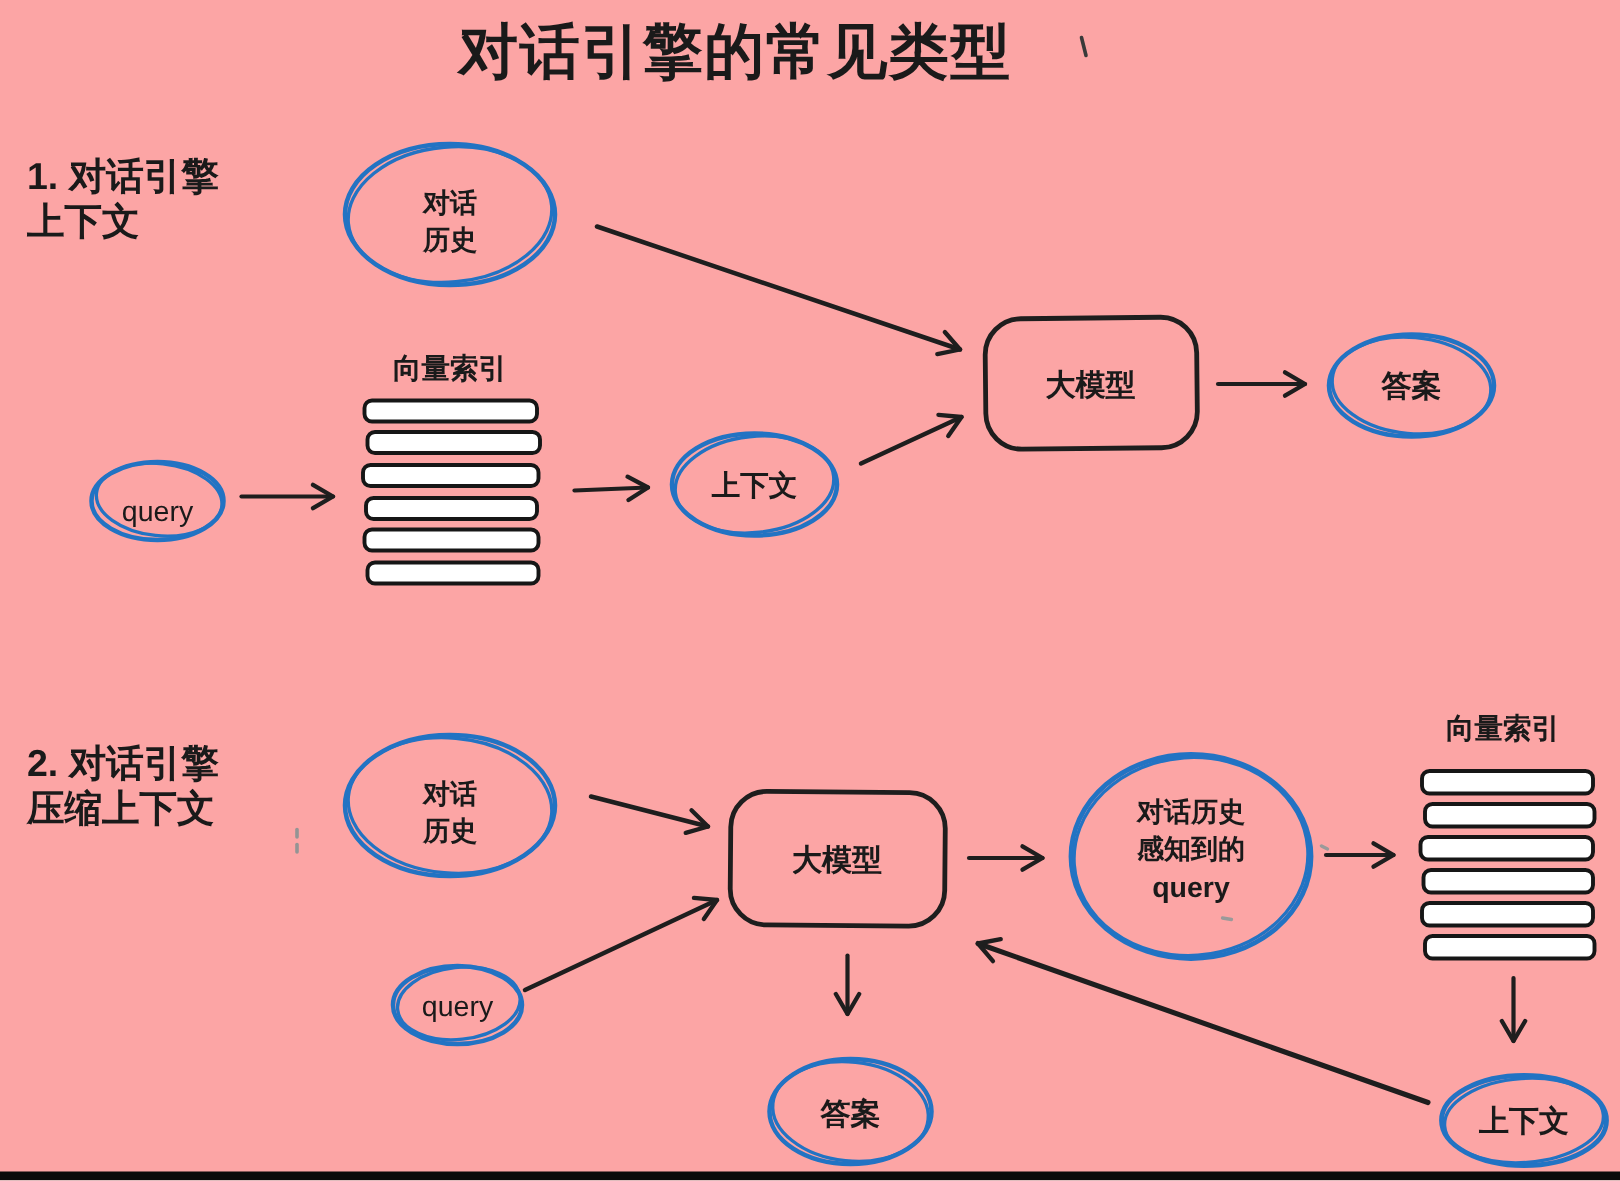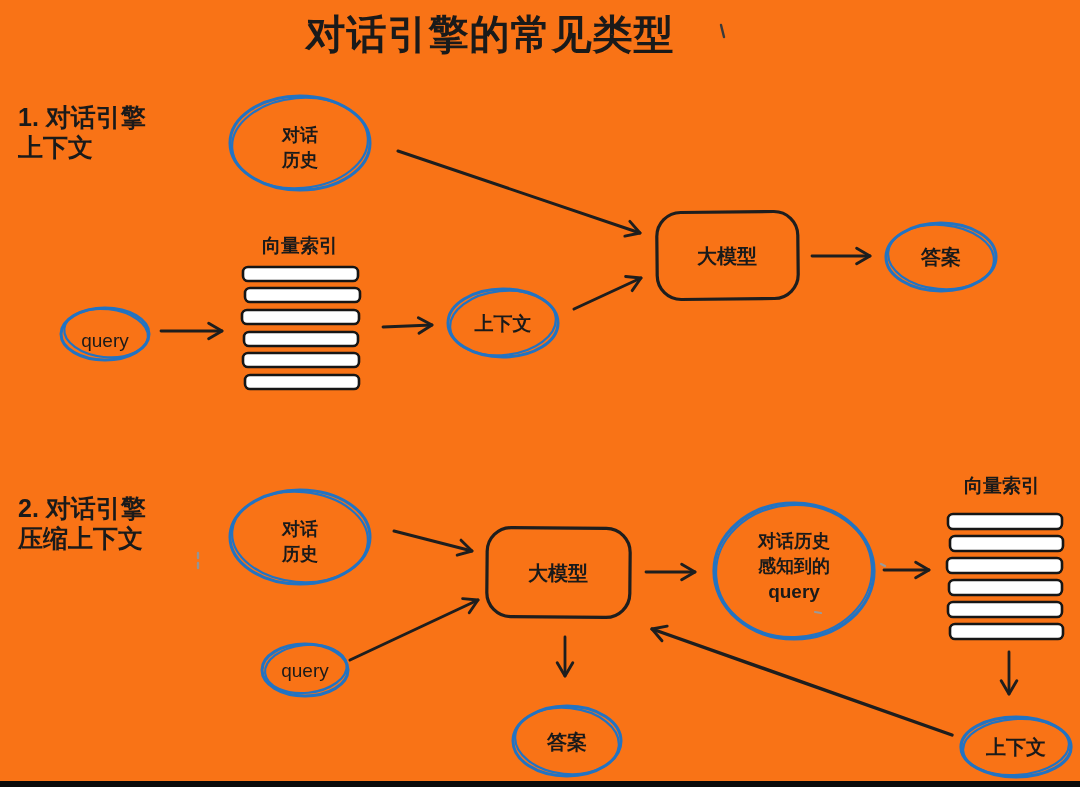--- a/index.html
+++ b/index.html
@@ -1,16 +1,16 @@
 <!DOCTYPE html>
 <html><head>
 <meta charset="utf-8">
 <style>
   html,body{margin:0;padding:0;background:#ffffff;}
-  .page{position:relative;width:1080px;height:787px;background:#f97316;overflow:hidden;
+  .page{position:relative;width:1080px;height:787px;background:#fca5a5;overflow:hidden;
         font-family:"Liberation Sans","DejaVu Sans",sans-serif;}
   svg{display:block;}
   text{fill:#1a1a1a;}
   .t-title{font-family:"Liberation Serif","DejaVu Serif",serif;font-weight:bold;font-size:40px;letter-spacing:1px;}
   .t-heading{font-family:"Liberation Sans","DejaVu Sans",sans-serif;font-weight:bold;font-size:25px;}
   .t-serif{font-family:"Liberation Serif","DejaVu Serif",serif;font-weight:600;}
   .t-serif-b{font-family:"Liberation Serif","DejaVu Serif",serif;font-weight:bold;}
   .t-sans{font-family:"Liberation Sans","DejaVu Sans",sans-serif;}
   .t-sans-b{font-family:"Liberation Sans","DejaVu Sans",sans-serif;font-weight:bold;}
   .blue-stroke{stroke:#2273c3;fill:none;}

